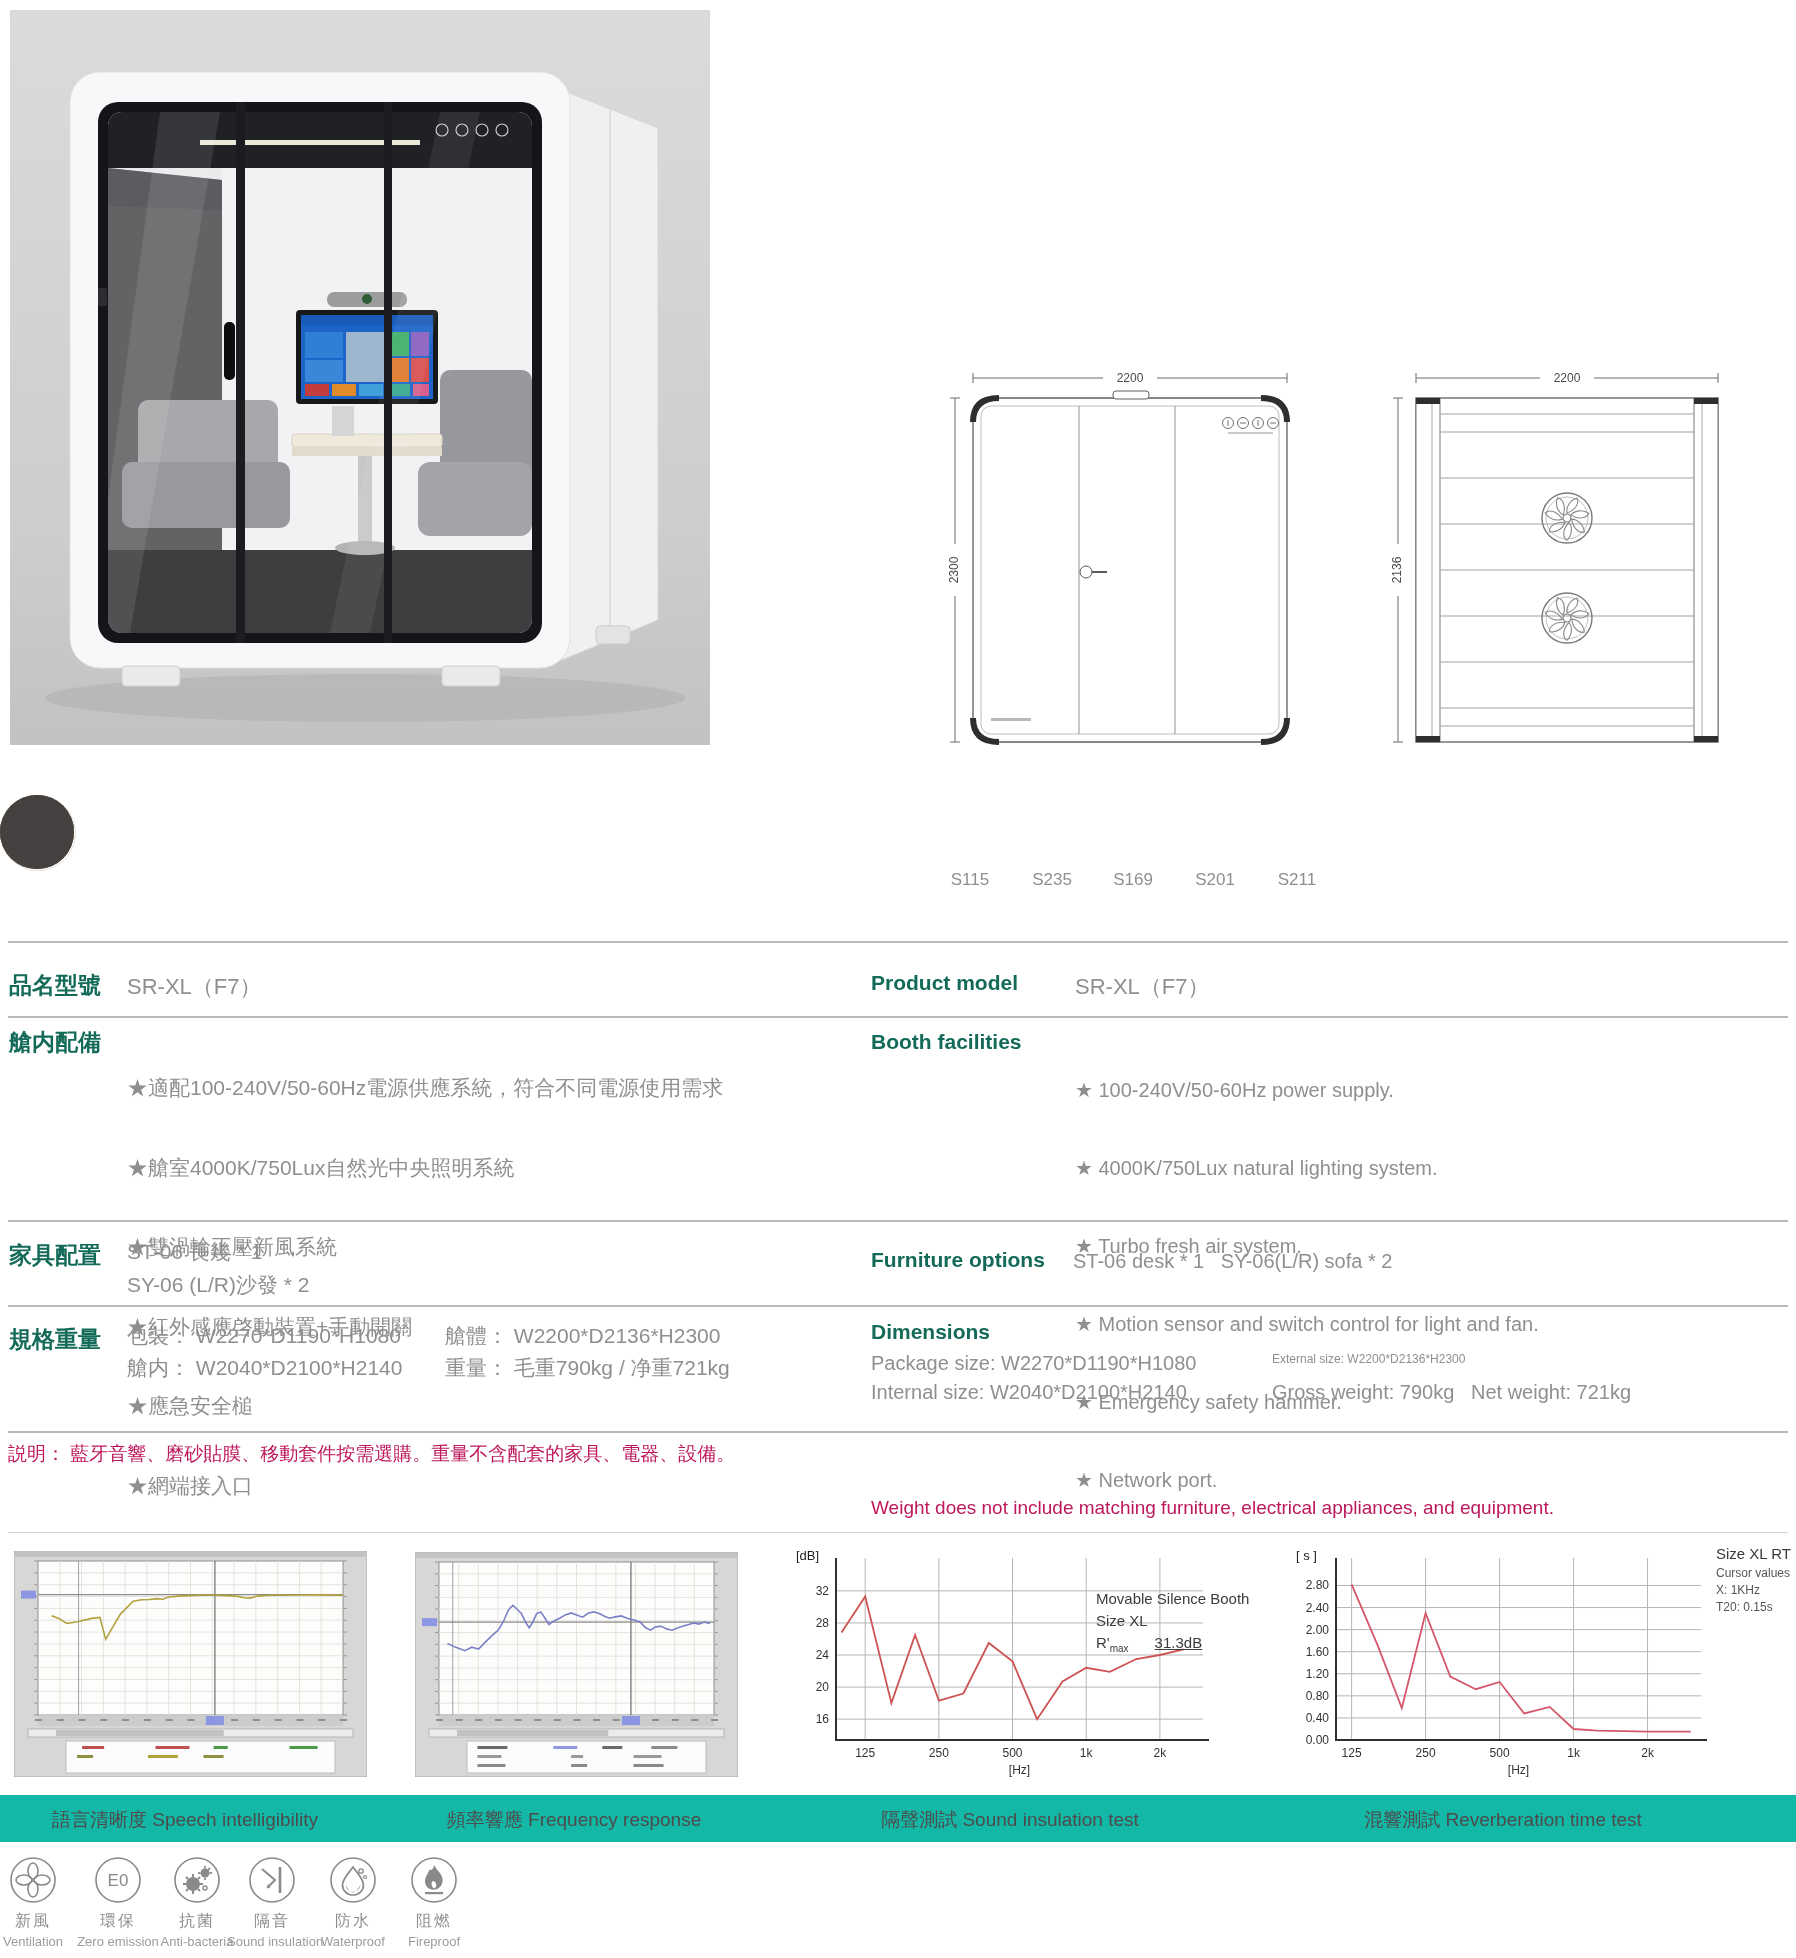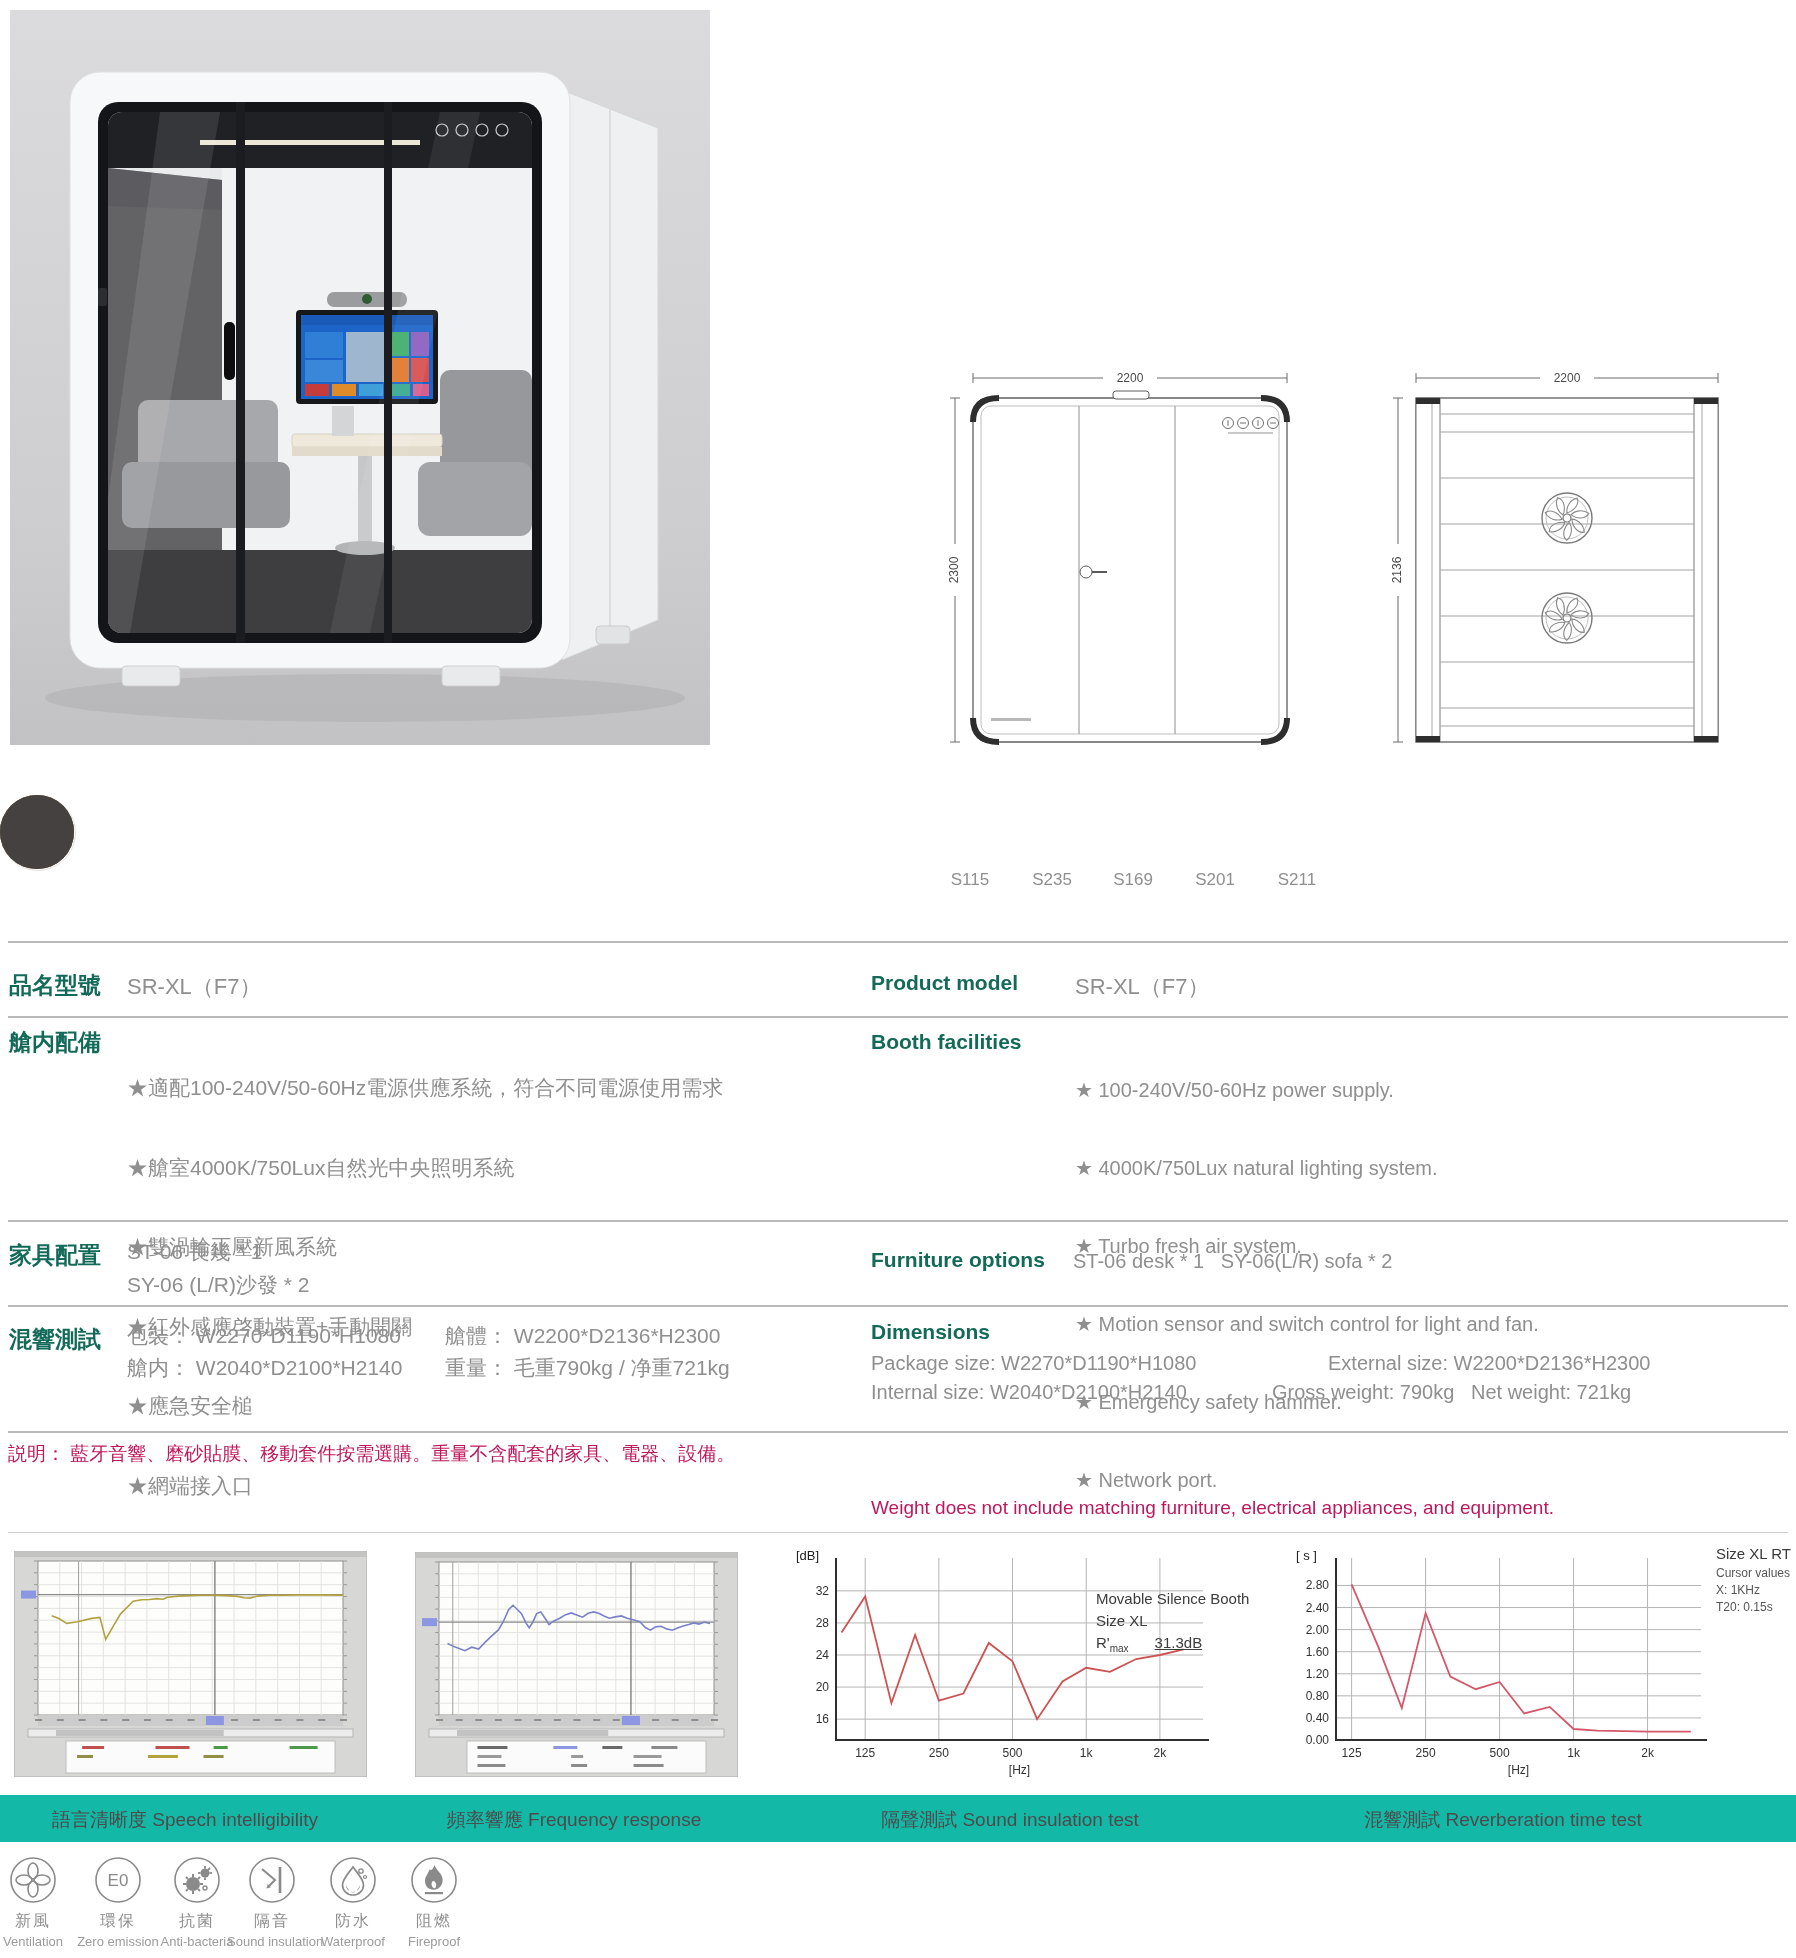--- a/index.html
+++ b/index.html
@@ -242,28 +242,28 @@
     <div>★ Emergency safety hammer.</div>
     <div>★ Network port.</div>
   </div>
 
   <div class="zh-label" style="top:1240px">家具配置</div>
   <div class="val" style="left:127px;top:1238px">ST-06 長幾 * 1</div>
   <div class="val" style="left:127px;top:1271px">SY-06 (L/R)沙發 * 2</div>
   <div class="en-label" style="top:1248px">Furniture options</div>
   <div class="val" style="left:1073px;top:1250px;font-size:20px">ST-06 desk * 1   SY-06(L/R) sofa * 2</div>
 
-  <div class="zh-label" style="top:1324px">混響測試</div>
+  <div class="zh-label" style="top:1324px">規格重量</div>
   <div class="val" style="left:127px;top:1322px">包裝： W2270*D1190*H1080</div>
   <div class="val" style="left:445px;top:1322px">艙體： W2200*D2136*H2300</div>
   <div class="val" style="left:127px;top:1354px">艙内： W2040*D2100*H2140</div>
   <div class="val" style="left:445px;top:1354px">重量： 毛重790kg / 净重721kg</div>
   <div class="en-label" style="top:1320px">Dimensions</div>
   <div class="val" style="left:871px;top:1352px;font-size:20px">Package size: W2270*D1190*H1080</div>
-  <div class="val" style="left:1328px;top:1352px;font-size:20px">External size: W2200*D2136*H2300</div>
+  <div class="val" style="left:1272px;top:1352px;font-size:12px">External size: W2200*D2136*H2300</div>
   <div class="val" style="left:871px;top:1381px;font-size:20px">Internal size: W2040*D2100*H2140</div>
   <div class="val" style="left:1272px;top:1381px;font-size:20px">Gross weight: 790kg   Net weight: 721kg</div>
 
   <div class="note-txt" style="left:8px;top:1440px">説明： 藍牙音響、磨砂貼膜、移動套件按需選購。重量不含配套的家具、電器、設備。</div>
   <div class="note-txt" style="left:871px;top:1440px">
     <div>Weight does not include matching furniture, electrical appliances, and equipment.</div>
   </div>
 
   <svg class="abs" style="left:14px;top:1551px" id="soft1" width="353" height="226">
       <rect x="0" y="0" width="353" height="226" fill="#d7d7d5" stroke="#a9a9a9" stroke-width="1"></rect>

